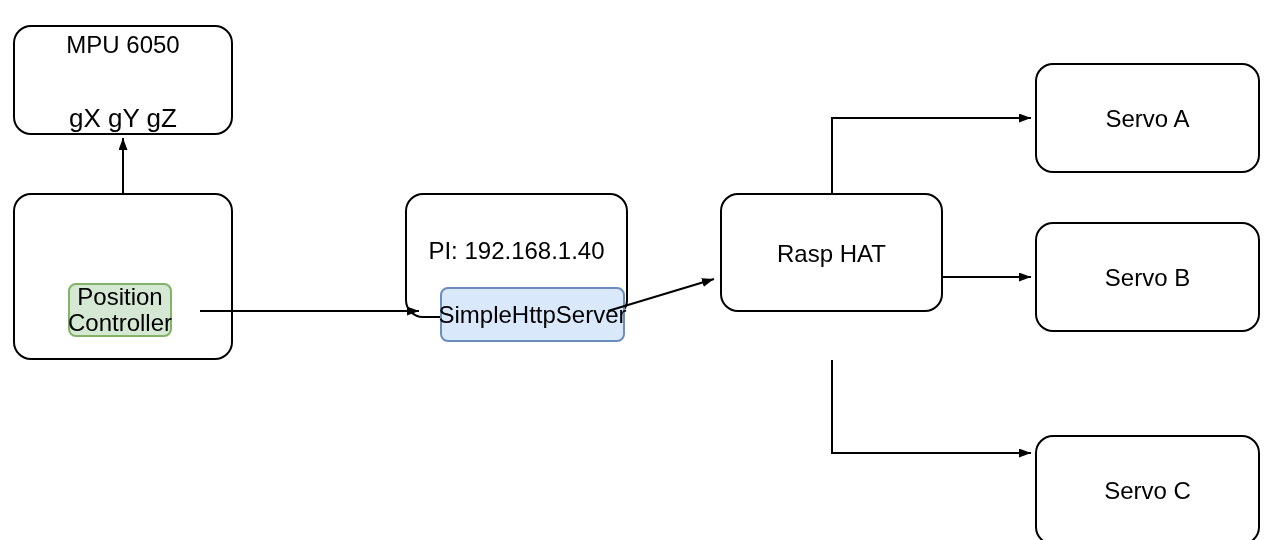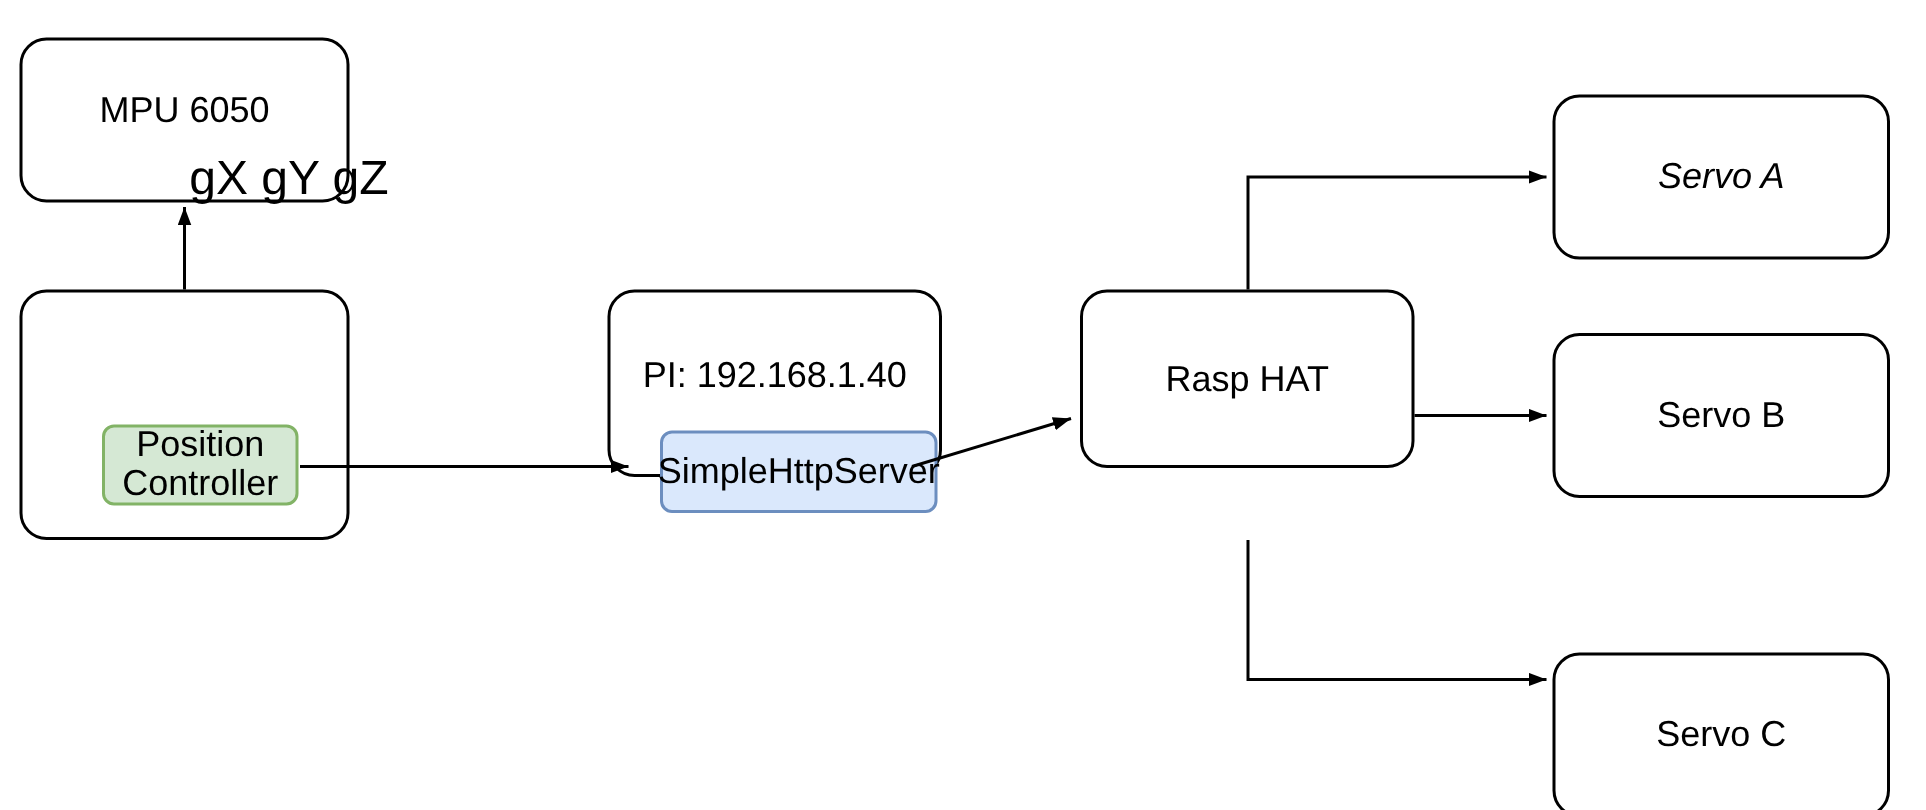--- a/index.html
+++ b/index.html
@@ -22,32 +22,31 @@
   }
   .node-title {
     position: absolute;
     left: 0;
     width: 100%;
     text-align: center;
     font-size: 24px;
     line-height: 27px;
     white-space: nowrap;
   }
-  .title-top { top: 4px; margin-top: 29px; }
+  .title-top { top: 4px; }
   .title-upper { top: 42px; }
   .title-center { top: 50%; transform: translateY(-50%); }
   .mpu-lines {
     position: absolute;
     bottom: 2px;
     left: 0;
     width: 100%;
-    text-align: right;
-    font-size: 32px;
+    text-align: center;
+    font-size: 26px;
     line-height: 26px;
-    padding-left: 28px;
   }
   .subnode {
     position: absolute;
     box-sizing: border-box;
     border: 2px solid;
     border-radius: 8px;
     display: flex;
     align-items: center;
     justify-content: center;
     text-align: center;
@@ -62,24 +61,24 @@
     background: var(--blue-fill, #dae8fc);
     border-color: var(--blue-stroke, #6c8ebf);
     white-space: nowrap;
     margin-left: 17px;
   }
   
   #node-mpu      { left: 13px;   top: 25px;  width: 220px; height: 110px; }
   #node-cubesat  { left: 13px;   top: 193px; width: 220px; height: 167px; }
   #node-pi       { left: 405px;  top: 193px; width: 223px; height: 125px; }
   #node-rasphat  { left: 720px;  top: 193px; width: 223px; height: 119px; }
-  #node-servo-a  { left: 1035px; top: 63px;  width: 225px; height: 110px; font-style: italic; }
+  #node-servo-a  { left: 1035px; top: 63px;  width: 225px; height: 110px; }
   #node-servo-b  { left: 1035px; top: 222px; width: 225px; height: 110px; }
   #node-servo-c  { left: 1035px; top: 398px; width: 225px; height: 110px; margin-top: 37px; }
-  #sub-position  { left: 53px; top: 88px; width: 131px; height: 54px; }
+  #sub-position  { left: 53px; top: 88px; width: 104px; height: 54px; }
   #sub-httpserver{ left: 16px; top: 92px; width: 185px; height: 55px; }
   .edges {
     position: absolute;
     left: 0; top: 0;
     width: 1284px; height: 540px;
     z-index: 2;
     pointer-events: none;
   }
   .edge {
     stroke: var(--edge-stroke, #000000);

